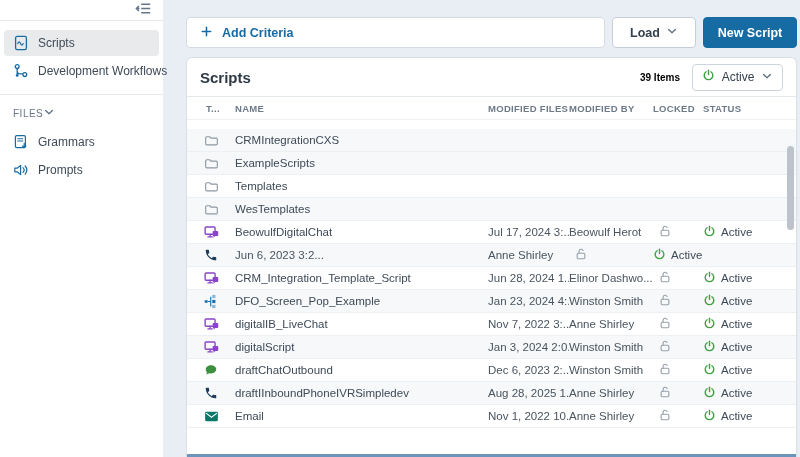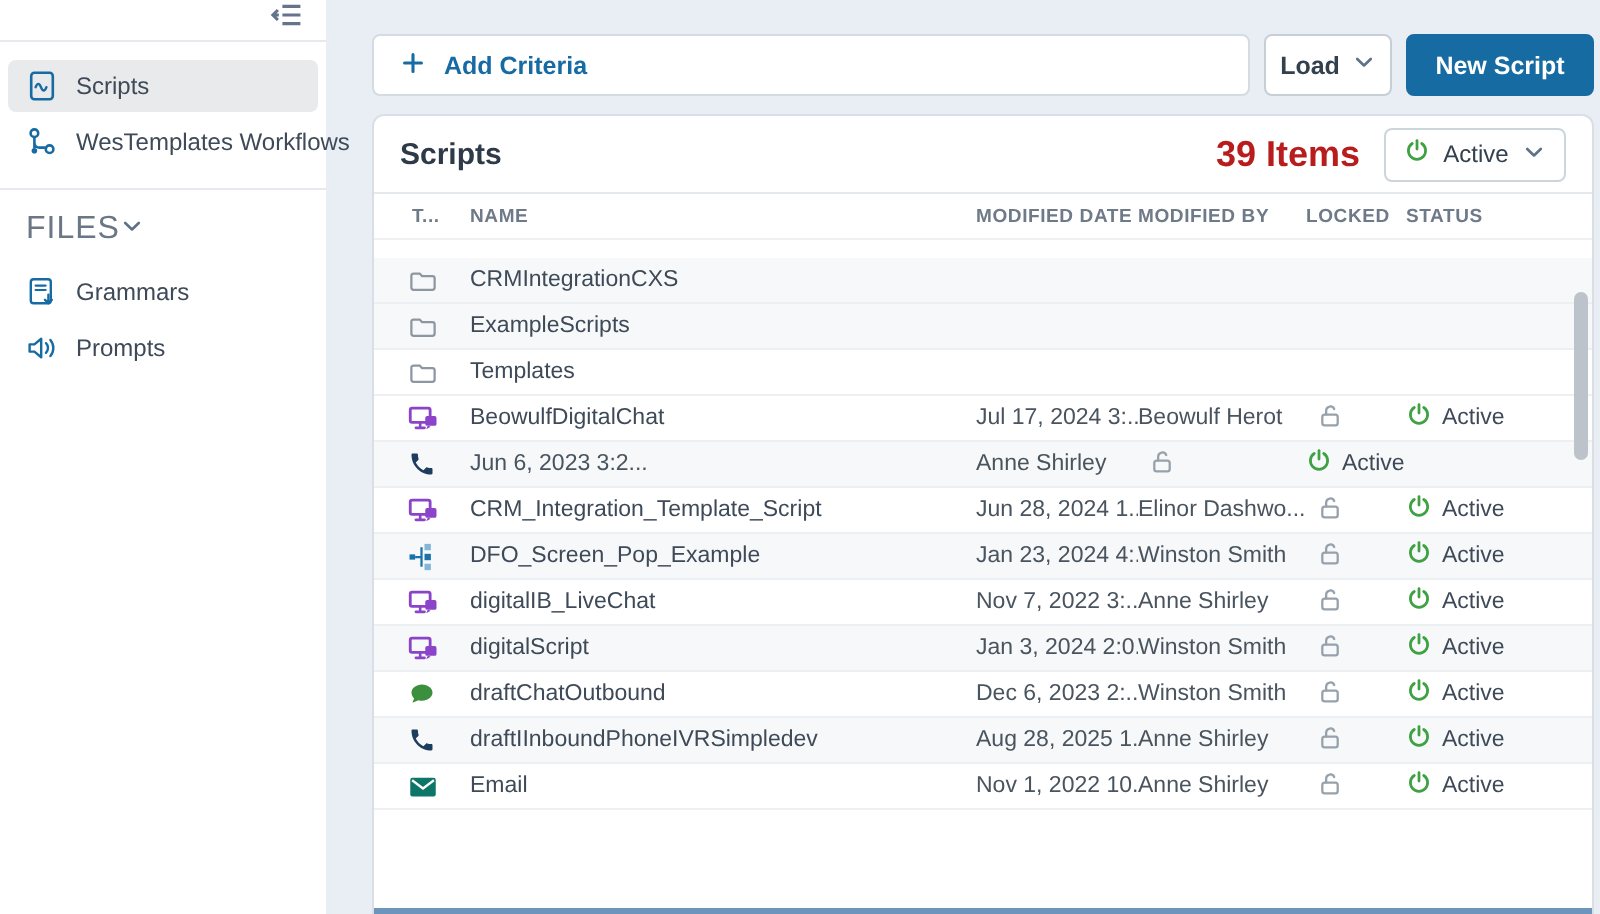--- a/index.html
+++ b/index.html
@@ -13,34 +13,34 @@
   }
   
   .sidebar { position:absolute; left:0; top:0; width:163px; height:457px; background:#fff; }
   .sb-header { height:21px; border-bottom:1px solid #e6eaee; display:flex; justify-content:flex-end; align-items:center; padding:0 11px; }
   .collapse-btn { display:flex; align-items:center; cursor:pointer; }
   .nav { padding-top:7px; }
   .nav-item { display:flex; align-items:center; gap:9px; height:26px; margin:2px 4px; padding:0 9px; border-radius:4px; font-size:12px; color:#3e4a58; cursor:pointer; white-space:nowrap; }
   .nav-item.selected { background:#e9eaeb; }
   .nav-icon { display:flex; align-items:center; width:16px; justify-content:center; flex:0 0 16px; }
   .sb-divider { border-top:1px solid #e6eaee; margin:10px 0 4px; }
-  .section-header { display:flex; justify-content:flex-start; align-items:center; padding:7px 13px 5px 13px; font-size:16px; color:#6b7785; letter-spacing:.5px; cursor:pointer; }
+  .section-header { display:flex; justify-content:flex-start; align-items:center; padding:7px 13px 5px 13px; font-size:10px; color:#6b7785; letter-spacing:.5px; cursor:pointer; }
   
   .main { position:absolute; left:186px; top:0; width:611px; height:457px; }
   .toolbar { position:absolute; top:17px; left:0; width:611px; display:flex; gap:7px; height:31px; }
   .criteria-box { flex:1; background:#fff; border:1px solid #d5dbe2; border-radius:4px; display:flex; align-items:center; gap:9px; padding:0 13px; color:#176ba3; font-weight:bold; font-size:12.5px; cursor:pointer; }
   .btn { height:31px; border-radius:4px; font-size:12.5px; font-weight:bold; display:flex; align-items:center; justify-content:center; font-family:inherit; cursor:pointer; }
-  .btn-load { width:64px; background:#fff; border:1px solid #c6cfd7; color:#33404e; gap:6px; }
+  .btn-load { width:84px; background:#fff; border:1px solid #c6cfd7; color:#33404e; gap:6px; }
   .btn-new { width:94px; background:#176ba3; border:1px solid #176ba3; color:#fff; }
   
   .card { position:absolute; top:57px; left:0; width:611px; height:400px; background:#fff; border:1px solid #d9dfe5; border-bottom:none; border-radius:6px 6px 0 0; overflow:hidden; }
   .card-header { height:38px; display:flex; align-items:center; justify-content:space-between; padding:0 13px; }
   .card-title { font-size:15px; font-weight:bold; color:#2e3a47; }
   .header-right { display:flex; align-items:center; gap:12px; }
-  .items-count { font-size:18px; font-weight:bold; color:#b91c1c; }
+  .items-count { font-size:10px; font-weight:bold; color:#000000; }
   .filter { width:91px; height:27px; background:#fff; border:1px solid #cdd5dc; border-radius:4px; display:flex; align-items:center; justify-content:space-between; padding:0 9px; font-size:12px; color:#33404e; cursor:pointer; }
   .filter .f-mid { flex:1; text-align:center; }
   
   .thead, .trow { display:grid; grid-template-columns:48px 253px 81px 84px 50px 75px 1fr; align-items:center; }
   .thead { height:24px; border-top:1px solid #e4e9ee; border-bottom:1px solid #eef1f4; font-size:9.5px; color:#6e7a88; letter-spacing:.3px; font-weight:bold; }
   .thead .h-type { padding-left:19px; }
   .tbody { padding-top:9px; }
   .trow { height:23px; border-bottom:1px solid #edf0f3; font-size:11.5px; color:#3e4a58; cursor:pointer; }
   .trow.alt { background:#f6f8f9; }
   .c-type { display:flex; justify-content:center; align-items:center; }
@@ -82,21 +82,21 @@
       </div>
       <div class="nav-item">
         <span class="nav-icon">
             <svg viewBox="0 0 16 16" width="16" height="16">
               <circle cx="4.2" cy="3.6" r="1.9" fill="none" stroke="#176ba3" stroke-width="1.3"></circle>
               <circle cx="11.8" cy="11.6" r="1.9" fill="none" stroke="#176ba3" stroke-width="1.3"></circle>
               <path d="M4.2 5.5v2.7c0 1.6 1.1 2.6 2.7 2.6h2.9M4.2 8.2v2.9" fill="none" stroke="#176ba3" stroke-width="1.3"></path>
               <circle cx="4.2" cy="12.4" r="1.4" fill="#176ba3"></circle>
             </svg>
           </span>
-        <span>WesTemplates Workflows</span>
+        <span>Development Workflows</span>
       </div>
     </nav>
     <div class="sb-divider"></div>
     <div class="section-header">
       <span>FILES</span>
       <span><svg viewBox="0 0 16 16" width="12" height="12">
             <path d="M3.5 6l4.5 4.3L12.5 6" fill="none" stroke="#5f7388" stroke-width="1.8" stroke-linecap="round" stroke-linejoin="round"></path>
           </svg></span>
     </div>
     <nav class="nav" style="padding-top:2px">
@@ -156,21 +156,21 @@
             <span><svg viewBox="0 0 16 16" width="12" height="12">
                   <path d="M3.5 6l4.5 4.3L12.5 6" fill="none" stroke="#5f7388" stroke-width="1.8" stroke-linecap="round" stroke-linejoin="round"></path>
                 </svg></span>
           </span>
         </span>
       </header>
 
       <div class="thead">
         <span class="h-type">T...</span>
         <span>NAME</span>
-        <span>MODIFIED DATE</span>
+        <span>MODIFIED FILES</span>
         <span>MODIFIED BY</span>
         <span>LOCKED</span>
         <span>STATUS</span>
         <span></span>
       </div>
 
       <div class="tbody">
           <div class="trow alt">
     <span class="c-type">
               <span class="type-icon">
@@ -221,20 +221,44 @@
   </div>
           <div class="trow">
     <span class="c-type">
               <span class="type-icon">
                 <svg viewBox="0 0 16 16" width="15" height="15">
                   <path d="M1.8 5.2c0-.7.5-1.2 1.2-1.2h3.2l1.3 1.4h5.5c.7 0 1.2.5 1.2 1.2v4.9c0 .7-.5 1.2-1.2 1.2H3c-.7 0-1.2-.5-1.2-1.2z" fill="none" stroke="#8d97a3" stroke-width="1.2"></path>
                 </svg>
               </span>
             </span>
     <span class="c-name">Templates</span>
+    <span class="c-date"></span>
+    <span class="c-by"></span>
+    <span class="c-lock">
+              <span class="lock-slot"></span>
+            </span>
+    <span class="c-status">
+      <span class="power-slot"></span>
+      <span class="status-text"></span>
+    </span>
+    <span class="c-actions">
+      <span class="dots hidden">
+        <span></span>
+      </span>
+    </span>
+  </div>
+          <div class="trow alt">
+    <span class="c-type">
+              <span class="type-icon">
+                <svg viewBox="0 0 16 16" width="15" height="15">
+                  <path d="M1.8 5.2c0-.7.5-1.2 1.2-1.2h3.2l1.3 1.4h5.5c.7 0 1.2.5 1.2 1.2v4.9c0 .7-.5 1.2-1.2 1.2H3c-.7 0-1.2-.5-1.2-1.2z" fill="none" stroke="#8d97a3" stroke-width="1.2"></path>
+                </svg>
+              </span>
+            </span>
+    <span class="c-name">WesTemplates</span>
     <span class="c-date"></span>
     <span class="c-by"></span>
     <span class="c-lock">
               <span class="lock-slot"></span>
             </span>
     <span class="c-status">
       <span class="power-slot"></span>
       <span class="status-text"></span>
     </span>
     <span class="c-actions">

